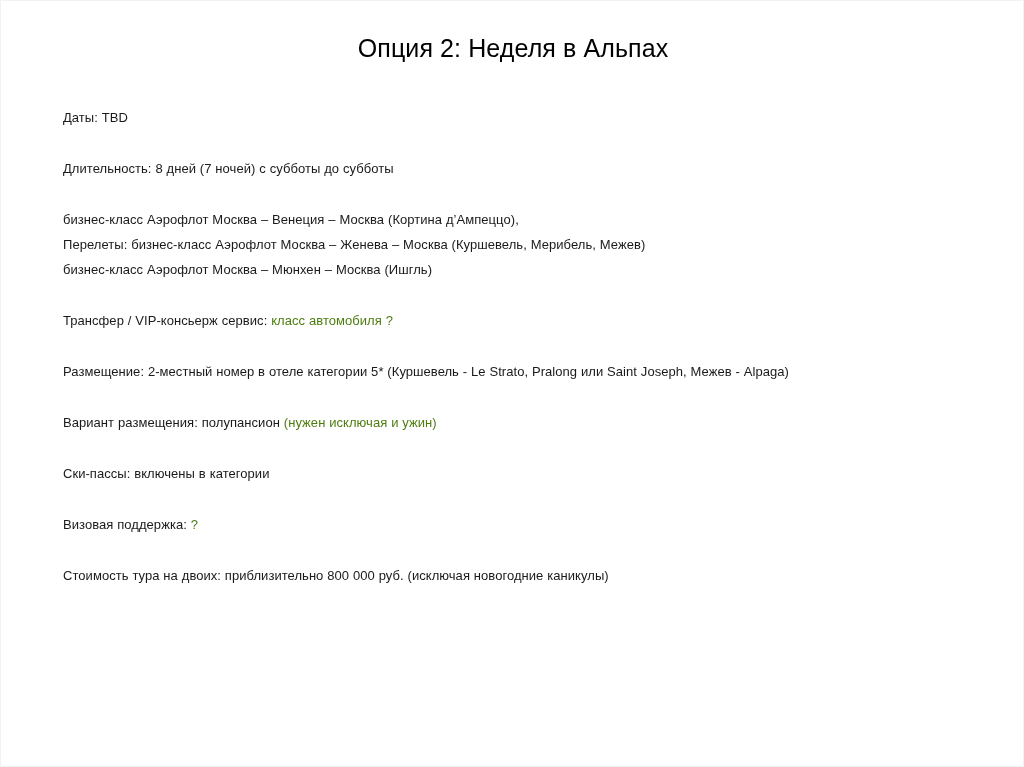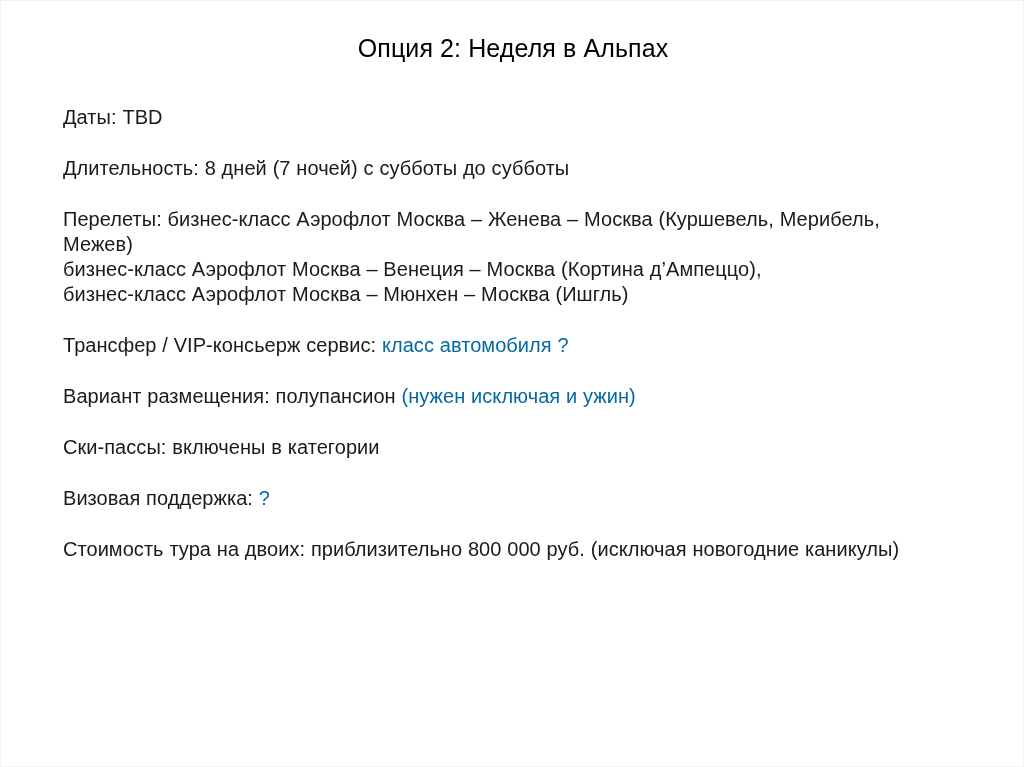--- a/index.html
+++ b/index.html
@@ -33,64 +33,67 @@
     color: #000000;
     letter-spacing: 0.1px;
   }
   .body-block {
     position: absolute;
     top: 104px;
     left: 62px;
     width: 884px;
   }
   .para {
-    font-size: 20px;
+    font-size: 13px;
     line-height: 25px;
     color: #1a1a1a;
     margin: 0 0 26px 0;
     letter-spacing: 0.05px;
     word-spacing: 0.2px;
   }
   .para:last-child {
     margin-bottom: 0;
   }
   .para .subline {
     display: block;
   }
   .red {
-    color: #0369a1;
+    color: #4d7c0f;
   }
 </style>
 </head>
 <body>
 
 <div class="slide">
 
   <div class="slide-title">Опция 2: Неделя в Альпах</div>
 
   <div class="body-block">
 
     <p class="para">
       <span>Даты: TBD</span>
     </p>
 
     <p class="para">
       <span>Длительность: 8 дней (7 ночей) с субботы до субботы</span>
     </p>
 
     <p class="para">
+      <span class="subline">бизнес-класс Аэрофлот Москва – Венеция – Москва (Кортина д’Ампеццо),</span>
       <span class="subline">Перелеты: бизнес-класс Аэрофлот Москва – Женева – Москва (Куршевель, Мерибель, Межев)</span>
-      <span class="subline">бизнес-класс Аэрофлот Москва – Венеция – Москва (Кортина д’Ампеццо),</span>
       <span class="subline">бизнес-класс Аэрофлот Москва – Мюнхен – Москва (Ишгль)</span>
     </p>
 
     <p class="para">
       <span>Трансфер / VIP-консьерж сервис: </span><span class="red">класс автомобиля ?</span>
     </p>
 
+    <p class="para">
+      <span>Размещение: 2-местный номер в отеле категории 5* (Куршевель - Le Strato, Pralong или Saint Joseph, Межев - Alpaga)</span>
+    </p>
 
     <p class="para">
       <span>Вариант размещения: полупансион </span><span class="red">(нужен исключая и ужин)</span>
     </p>
 
     <p class="para">
       <span>Ски-пассы: включены в категории</span>
     </p>
 
     <p class="para">

